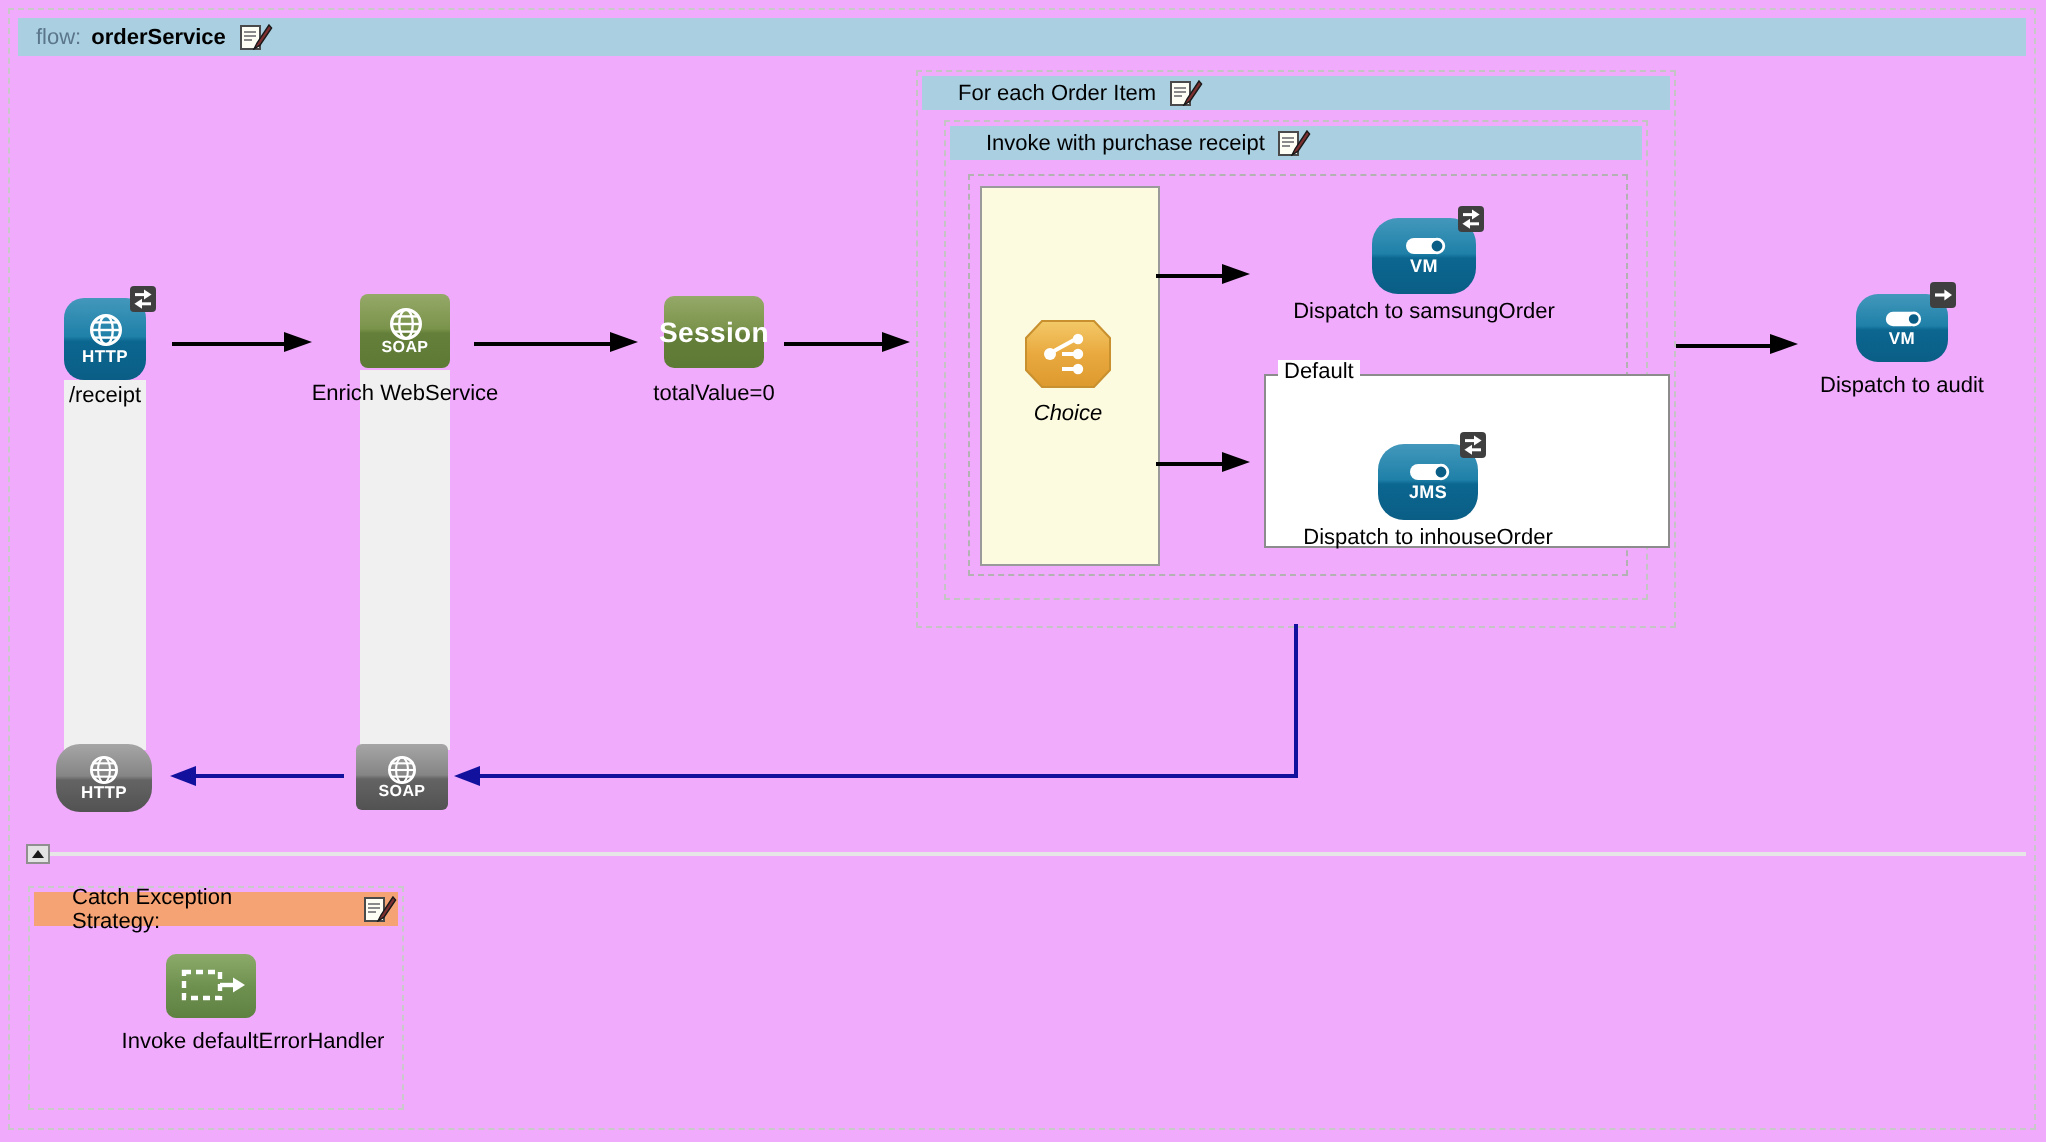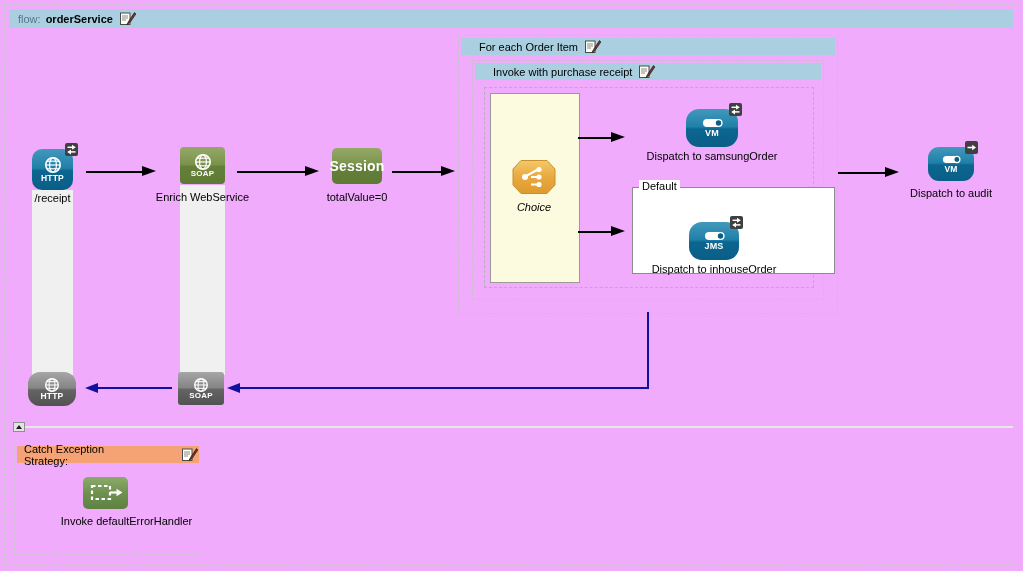--- a/index.html
+++ b/index.html
@@ -19,21 +19,21 @@
     padding-left:9px; box-sizing:border-box; gap:5px;
   }
   .flow-header .muted { color:#5b7589; }
   .flow-header .name { color:#000; font-weight:700; }
   .scope { position:absolute; border:1px dashed #c4c4c4; background:transparent; }
   .scope-header {
     position:absolute; left:2px; right:2px; top:2px; height:17px;
     background:#a9cfe1; display:flex; align-items:center; gap:5px;
     font-size:11px; color:#000; padding-left:18px; box-sizing:border-box;
   }
-  .scope-header.orange { background:#f5a274; padding-left:7px;gap:36px; }
+  .scope-header.orange { background:#f5a274; padding-left:19px;gap:36px; }
   .edit-ic { display:inline-flex; margin-left:2px; }
   
   .lane { position:absolute; background:#f0f0f0; }
   
   .node { position:absolute; }
   .node .label {
     position:absolute; left:50%; transform:translateX(-50%); white-space:nowrap;
     font-size:11px; color:#000; text-align:center;
   }
   .icon {

